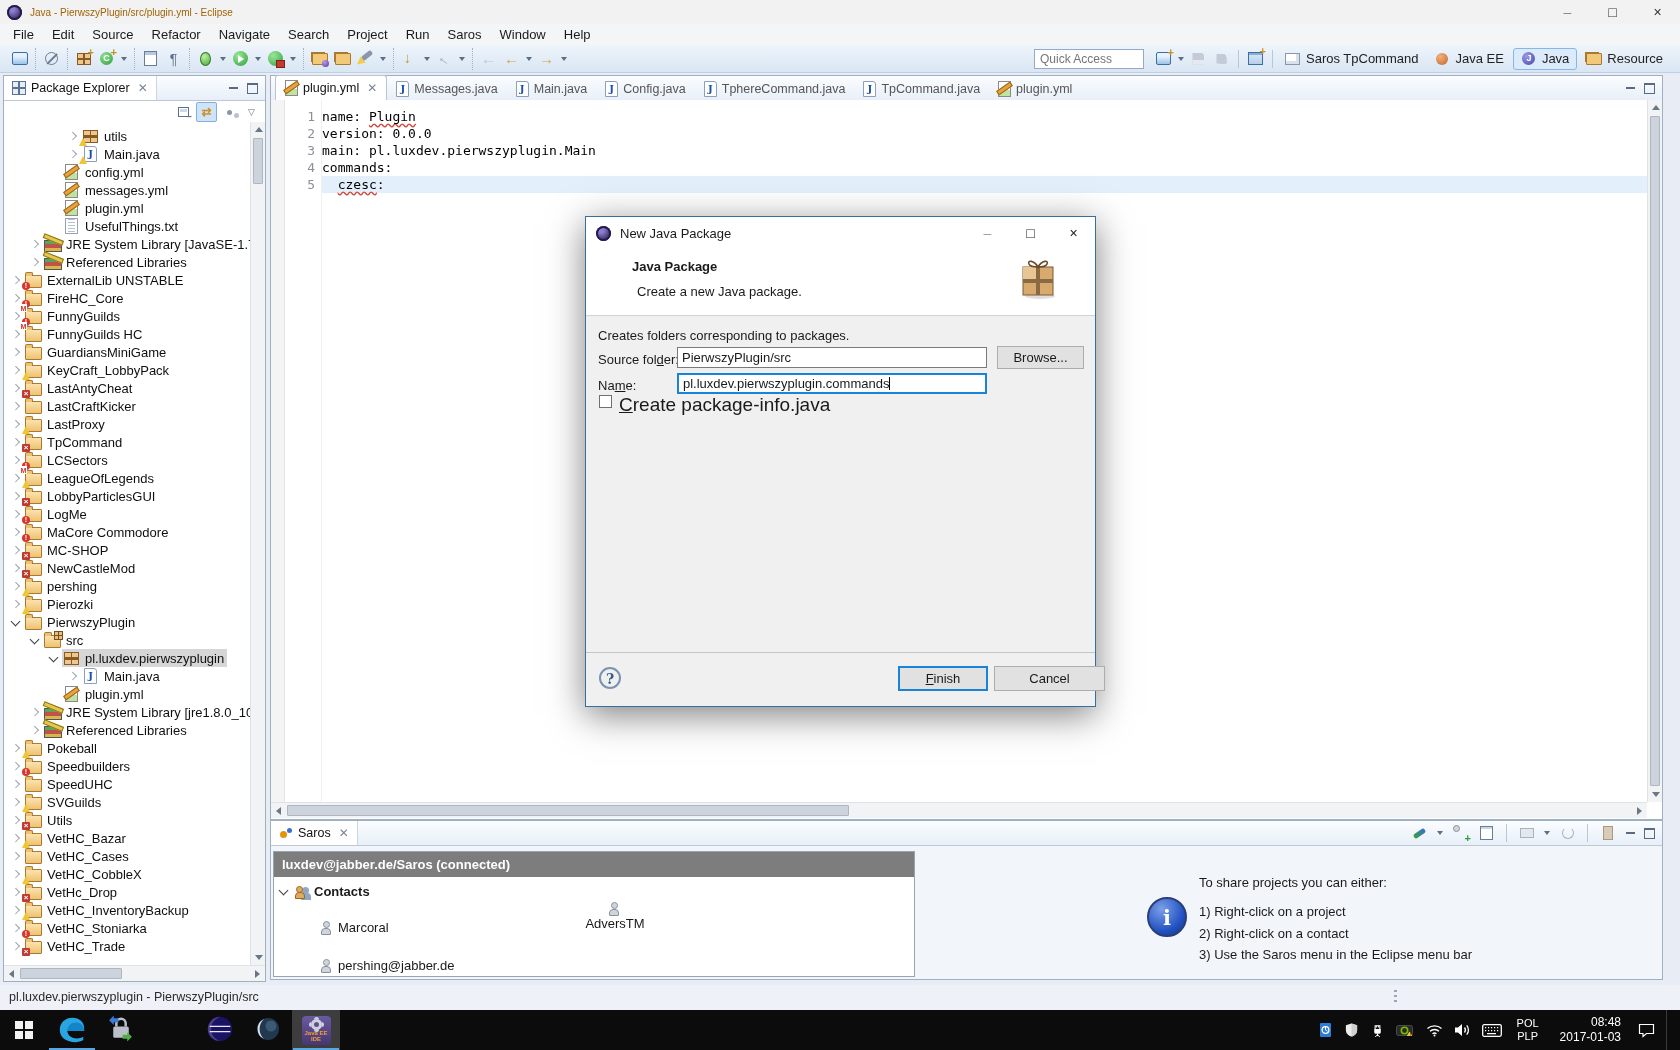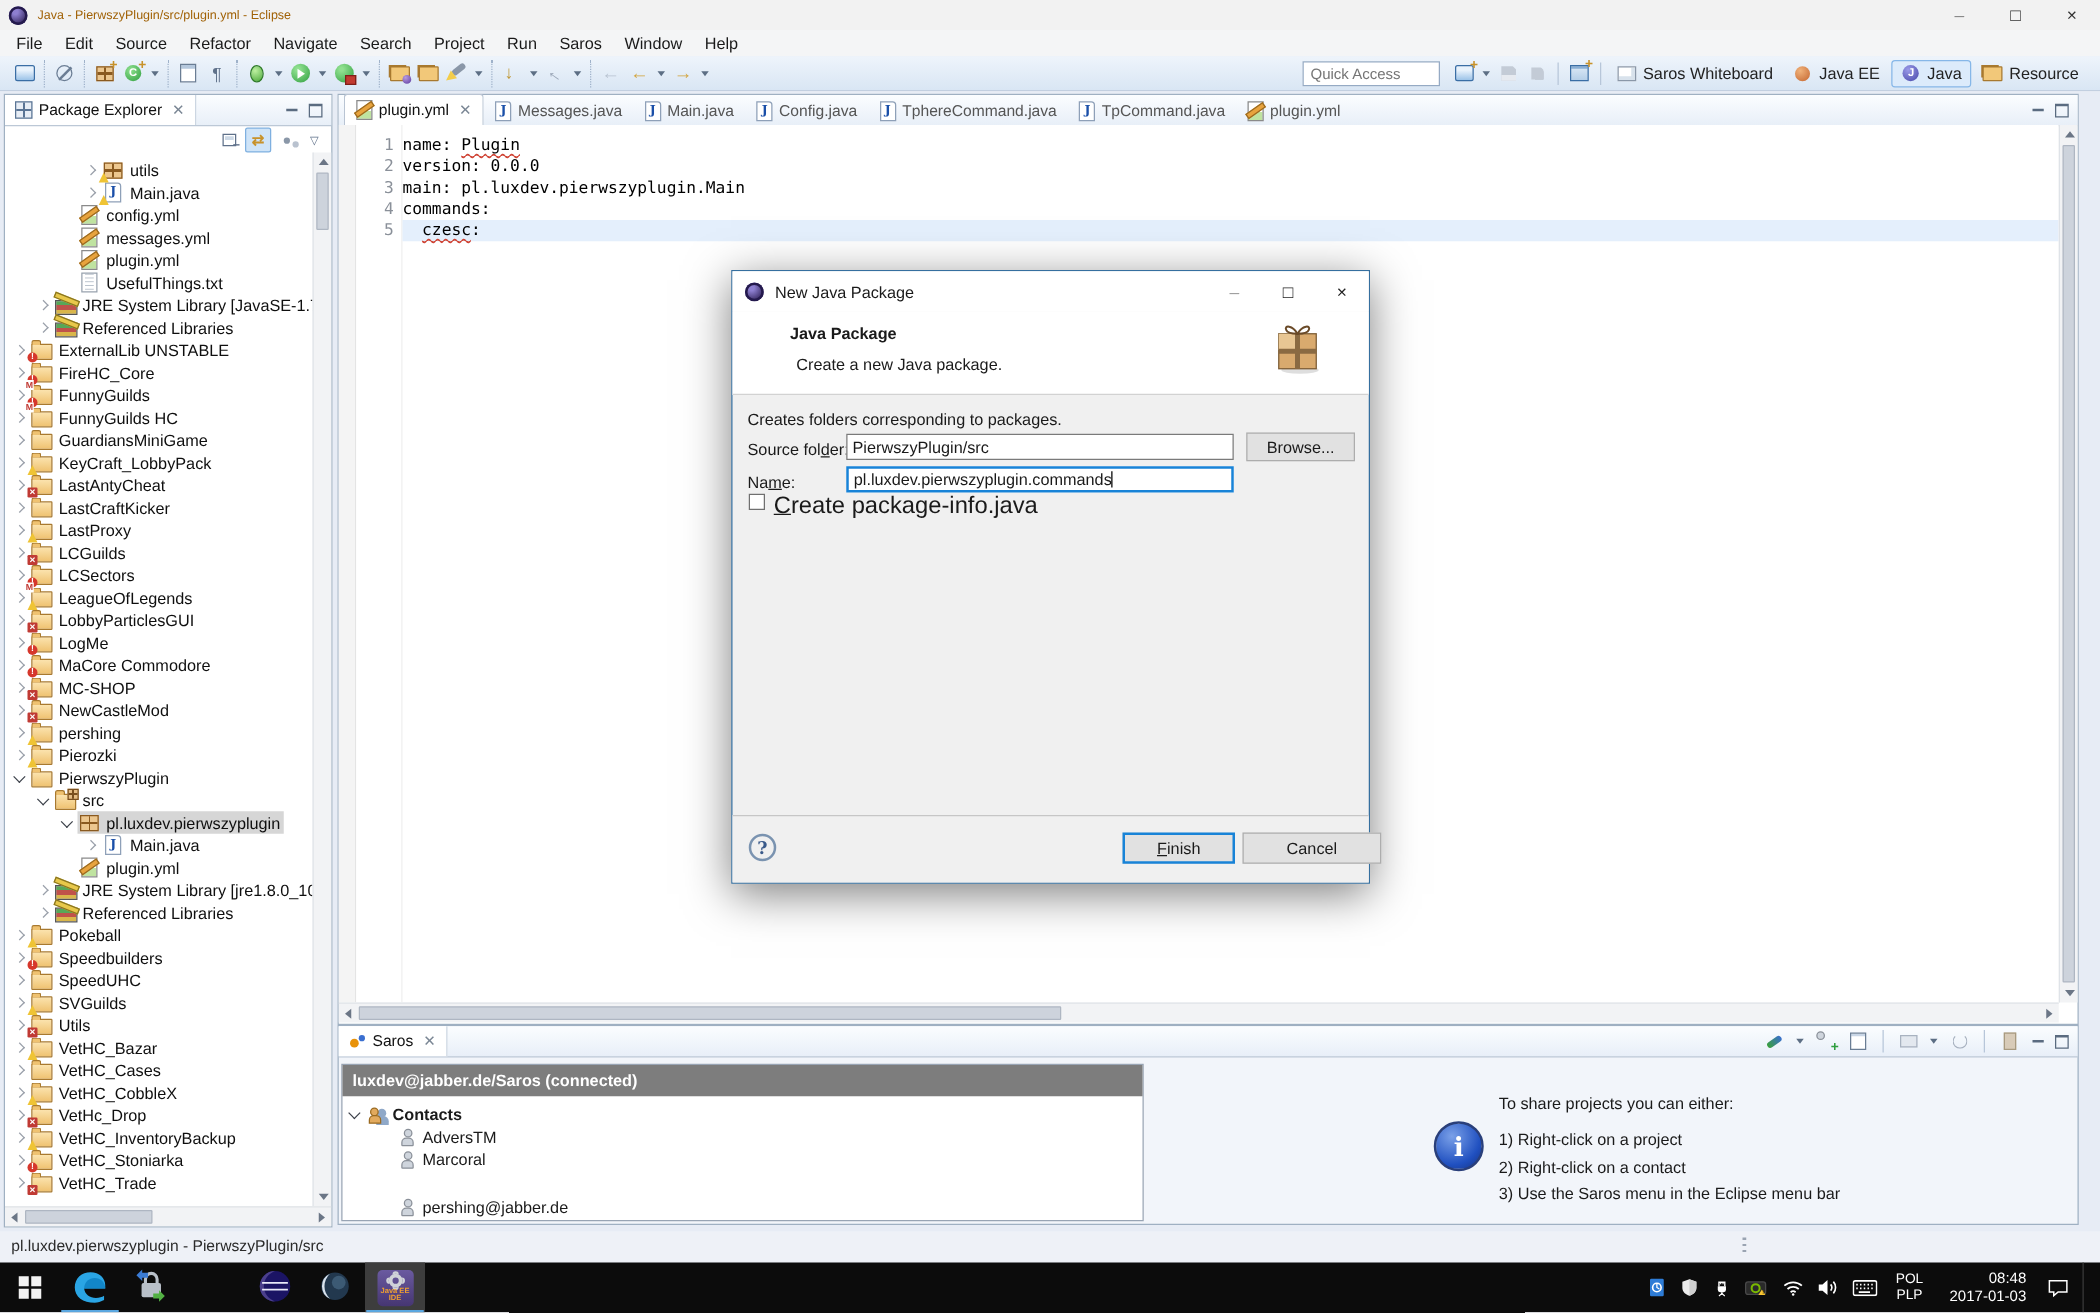--- a/index.html
+++ b/index.html
@@ -323,21 +323,21 @@
           <span class="ddc"></span>
           <span class="tbi t-save"></span>
           <span class="tbi t-save-all"></span>
         </span>
       <span class="vsep"></span>
       <div class="persp-bar">
           <span class="tbi t-open-persp"></span>
           <span class="vsep"></span>
           <div class="persp">
             <span class="pic p-whiteboard"></span>
-            <span>Saros Whiteboard</span>
+            <span>Saros TpCommand</span>
           </div>
           <div class="persp">
             <span class="pic p-javaee"></span>
             <span>Java EE</span>
           </div>
           <div class="persp active">
             <span class="pic p-javap"></span>
             <span>Java</span>
           </div>
           <div class="persp">
@@ -532,21 +532,21 @@
               <span class="tlabel">LastProxy</span>
             </span>
           </div>
           <div class="trow" style="padding-left: 4px;">
             <span class="tw collapsed"></span>
             <span class="rowline">
               <span class="icwrap">
                 <span class="ic i-project"></span>
                 <span class="ov x">×</span>
               </span>
-              <span class="tlabel">LCGuilds</span>
+              <span class="tlabel">TpCommand</span>
             </span>
           </div>
           <div class="trow" style="padding-left: 4px;">
             <span class="tw collapsed"></span>
             <span class="rowline">
               <span class="icwrap">
                 <span class="ic i-project"></span>
                 <span class="ov err">!</span>
               </span>
               <span class="tlabel">LCSectors</span>
@@ -940,21 +940,21 @@
             <span>luxdev@jabber.de/Saros (connected)</span>
           </div>
           <div class="stree">
             <div class="strow b" style="padding-left:2px;">
               <span class="tw expanded"></span>
               <span class="icwrap">
                   <span class="ic i-group"></span>
                 </span>
               <span>Contacts</span>
             </div>
-            <span><div class="strow" style="padding-left: 42px;">
+            <span><div class="strow" style="padding-left: 42px; flex-direction: column;">
                   <span class="icwrap">
                     <span class="ic i-person"></span>
                   </span>
                   <span>AdversTM</span>
                 </div><div class="strow" style="padding-left: 42px;">
                   <span class="icwrap">
                     <span class="ic i-person"></span>
                   </span>
                   <span>Marcoral</span>
                 </div><div class="strow" style="padding-left: 42px; margin-top: 20px;">

